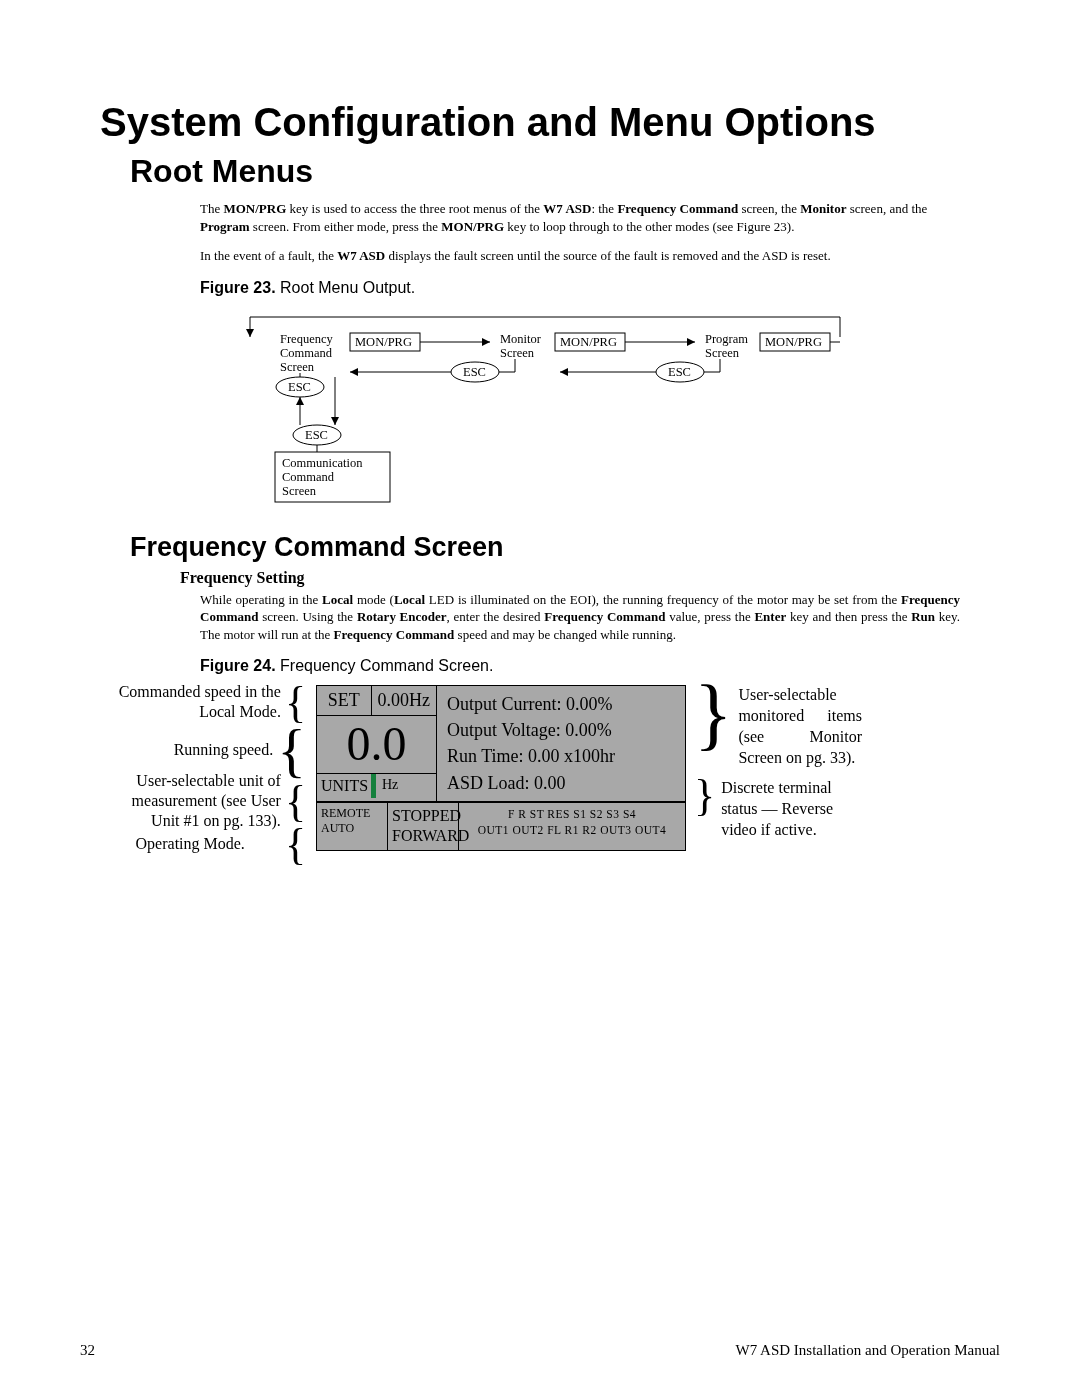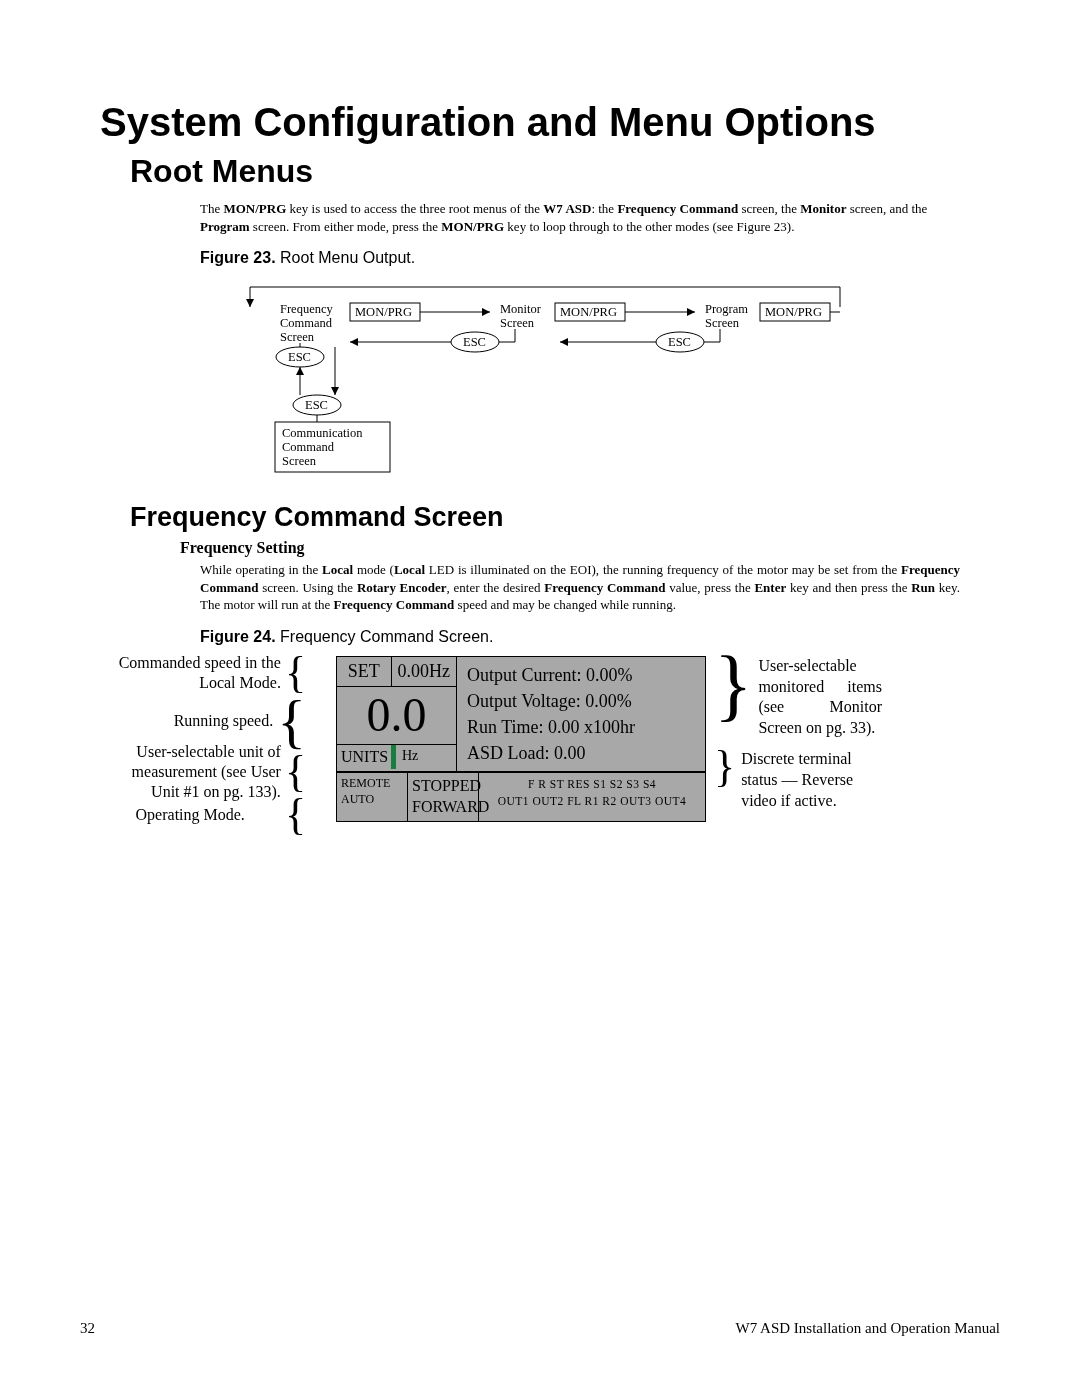--- a/index.html
+++ b/index.html
@@ -78,21 +78,20 @@
     align-self: center;
   }
   .screen {
     background: #a8a8a8;
     border: 1px solid #000;
     width: 370px;
     font-family: "Times New Roman", serif;
     color: #000;
     padding: 0;
     box-sizing: border-box;
-    margin-left: 20px;
   }
   .screen-row { display:flex; }
   .screen-top-left {
     border-right: 1px solid #000;
     width: 120px;
     box-sizing:border-box;
   }
   .set-row { display:flex; border-bottom:1px solid #000; }
   .set-label { border-right:1px solid #000; padding:4px 6px; font-variant: small-caps; font-size:18px; width:46px; text-align:center;}
   .set-val { padding:4px 6px; font-size:18px; flex:1;}
@@ -146,21 +145,21 @@
   .callout-right .brace-r {
     font-size: 80px;
     line-height: 0.7;
     font-family: "Times New Roman", serif;
     padding: 0 6px 0 2px;
     font-weight: 100;
   }
   .callout-right .brace-r.sm { font-size: 44px; line-height:0.8;}
   .footer {
     position: absolute;
-    bottom: 60px;
+    bottom: 38px;
     left: 80px;
     right: 80px;
     display:flex;
     justify-content: space-between;
     font-size: 15px;
   }
   h3.subsection-title {
     font-family: Arial, Helvetica, sans-serif;
     font-weight: bold;
     font-size: 27px;
@@ -178,20 +177,23 @@
 <div class="page">
 
   <h1 class="main-title">System Configuration and Menu Options</h1>
 
   <h2 class="section-title">Root Menus</h2>
 
   <p class="body-text">
     <span>The </span><span class="bold">MON/PRG</span><span> key is used to access the three root menus of the </span><span class="bold">W7 ASD</span><span>: the </span><span class="bold">Frequency Command</span><span> screen, the </span><span class="bold">Monitor</span><span> screen, and the </span><span class="bold">Program</span><span> screen. From either mode, press the </span><span class="bold">MON/PRG</span><span> key to loop through to the other modes (see Figure 23).</span>
   </p>
 
+  <p class="body-text">
+    <span>In the event of a fault, the </span><span class="bold">W7 ASD</span><span> displays the fault screen until the source of the fault is removed and the ASD is reset.</span>
+  </p>
 
   <p class="figcap">
     <b>Figure 23.</b><span> Root Menu Output.</span>
   </p>
 
   <div class="fig23">
     <svg width="650" height="200" viewBox="0 0 650 200">
 
       <polyline points="50,10 640,10 640,30" fill="none" stroke="#000" stroke-width="1"></polyline>
       <polyline points="50,10 50,30" fill="none" stroke="#000" stroke-width="1"></polyline>

